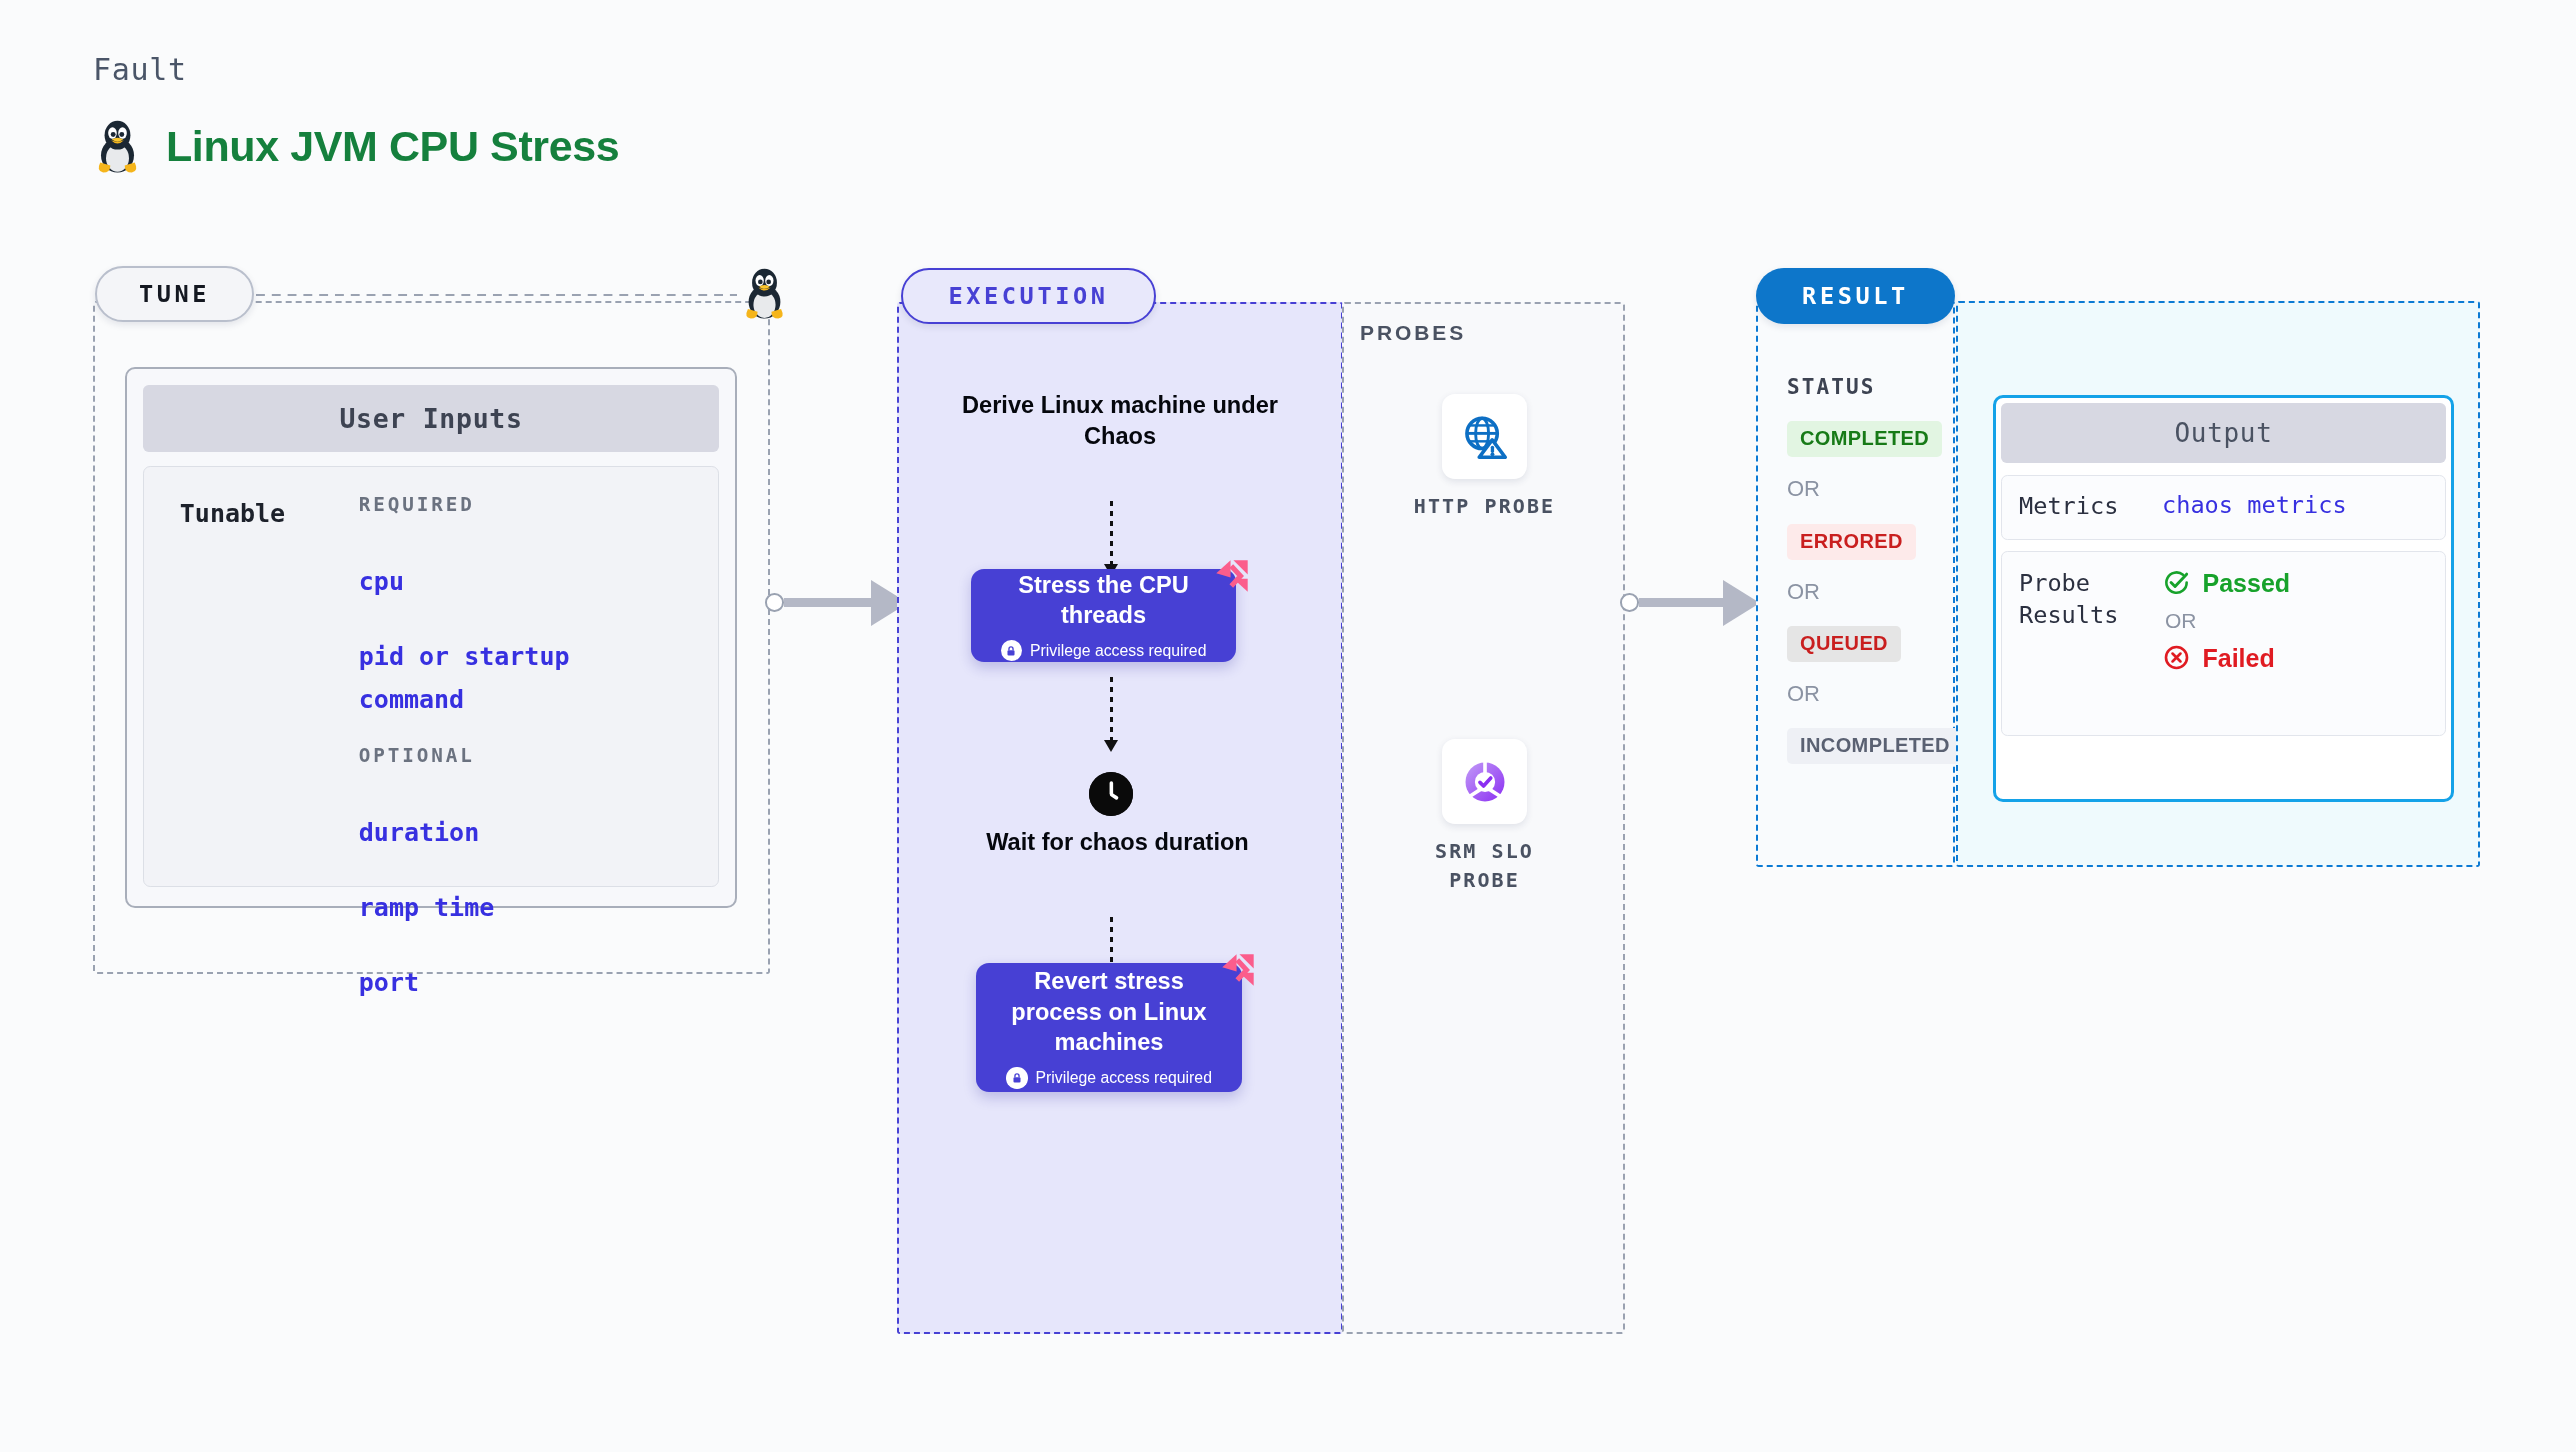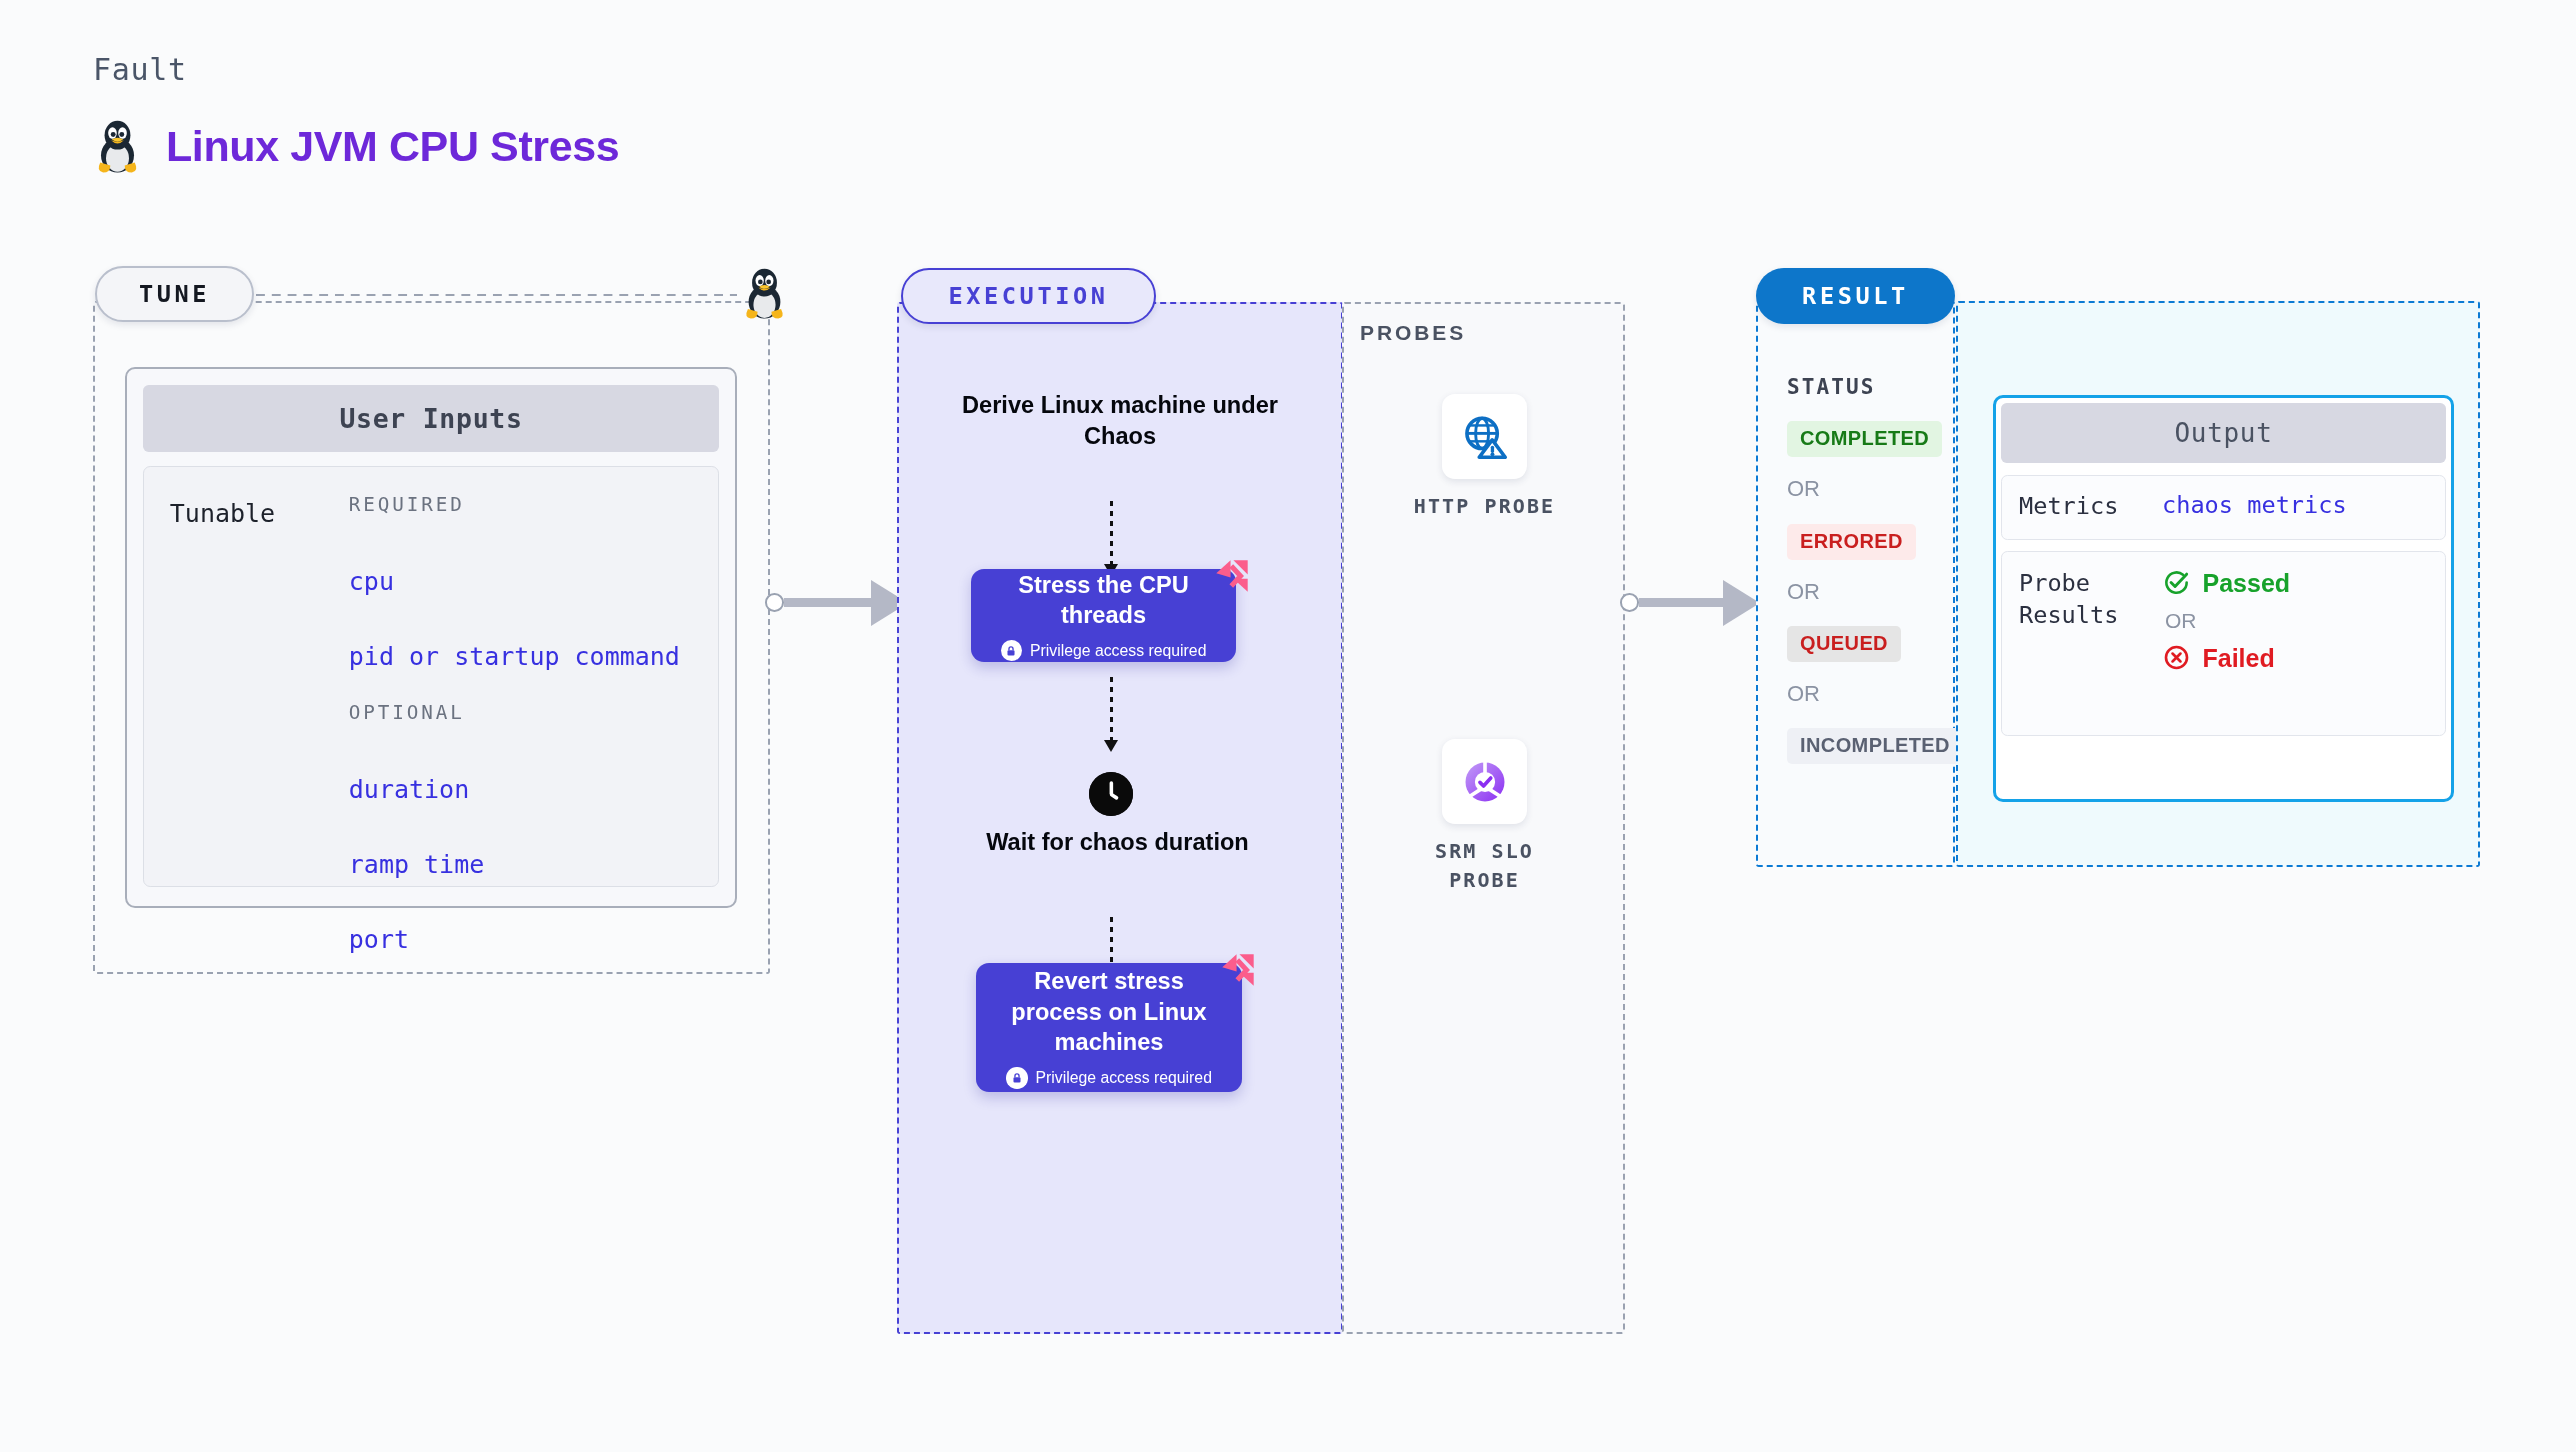--- a/index.html
+++ b/index.html
@@ -19,21 +19,21 @@
   .hdr-kicker {
     position: absolute; left: 93px; top: 52px;
     font-family: "DejaVu Sans Mono", monospace;
     font-size: 30px; color: #4a5568; letter-spacing: 0.7px;
   }
   .hdr-row {
     position: absolute; left: 93px; top: 118px;
     display: flex; align-items: center; gap: 24px;
   }
   .hdr-title {
-    font-size: 43px; font-weight: bold; color: #6d28d9;
+    font-size: 43px; font-weight: bold; color: #15803d;
     letter-spacing: -0.4px;
   }
 
   
   .tux { position: relative; display: inline-block; }
   .tux svg { display: block; }
 
   
   .dashed-box { position: absolute; }
   .dashed-box .inner {
@@ -65,21 +65,21 @@
   }
   .card-header {
     height: 67px; background: #d7d8e2; border-radius: 5.7px;
     display: flex; align-items: center; justify-content: center;
     font-family: "DejaVu Sans Mono", monospace; font-size: 26.5px;
     color: #3d4352; font-weight: bold; letter-spacing: 0.7px;
   }
   .card-body {
     margin-top: 14.3px; height: calc(100% - 85px);
     background: #f2f3f7; border: 1.4px solid #dcdfe6; border-radius: 7.2px;
-    display: flex; padding: 26px 26px;
+    display: flex; padding: 26px 36px; font-weight: bold;
   }
   .tunable-label {
     font-family: "DejaVu Sans Mono", monospace; font-size: 25px;
     color: #1d212b; width: 179px; flex: none; padding-top: 5.7px;
   }
   .tunable-list { display: flex; flex-direction: column; gap: 4.3px; }
   .grp-label {
     font-family: "DejaVu Sans Mono", monospace; font-size: 19.3px;
     color: #6b7280; letter-spacing: 2.9px; margin-bottom: 11.5px;
   }

